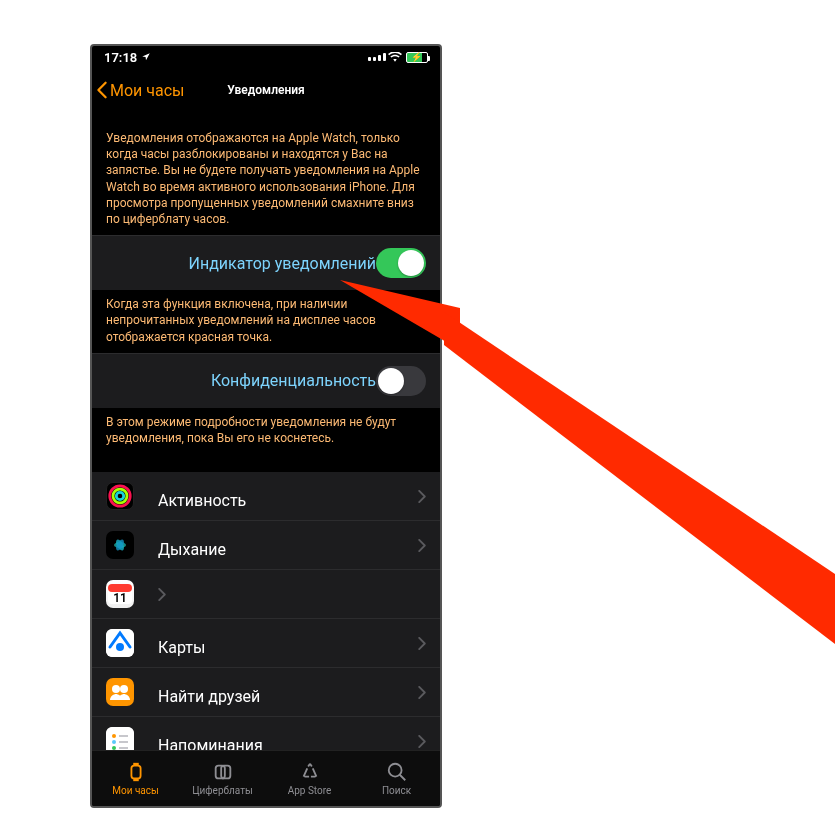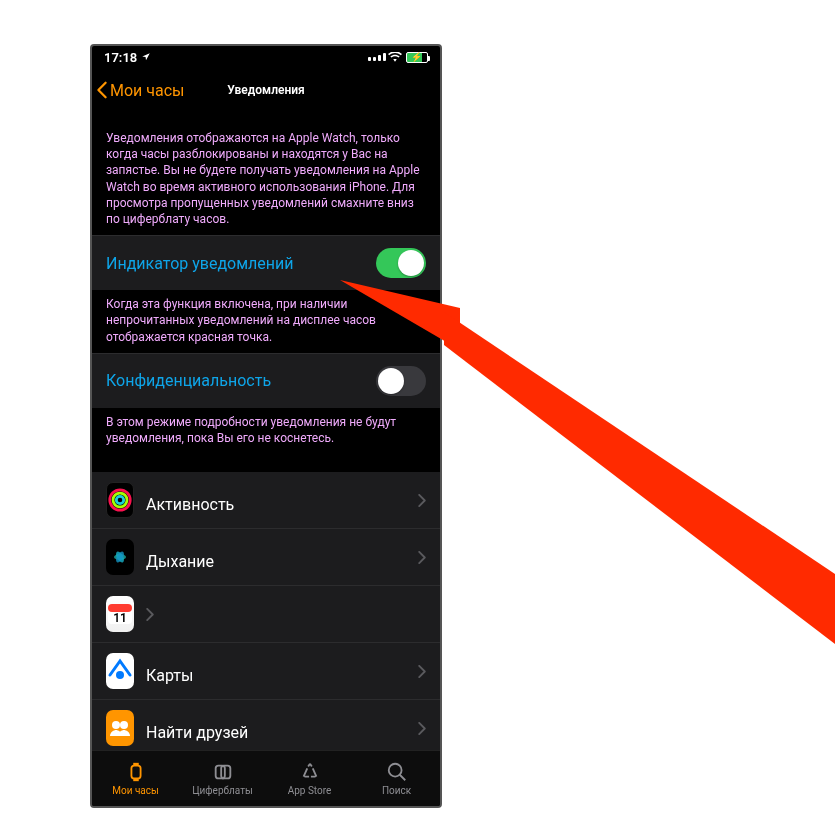--- a/index.html
+++ b/index.html
@@ -58,28 +58,29 @@
   }
   .back-btn { display:flex; align-items:center; color:#ff9500; font-size:16px;}
   .chev-back { width:12px; height:18px; margin-right:2px;}
   .nav-title {
     position: absolute; left: 0; right: 0; text-align: center;
     font-size: 12px; font-weight: 600; color:#fff; pointer-events:none;
   }
   
   .content { flex:1; overflow:hidden; background:#000;}
   .section-desc {
-    font-size: 12px; color:#f0abfc; padding: 18px 14px 8px 14px;
+    font-size: 12px; color:#fdba74; padding: 18px 14px 8px 14px;
     line-height: 1.35;
   }
   .cell {
     background:#1c1c1e; padding: 12px 14px;
     display:flex; align-items:center; justify-content:space-between;
-    font-size:16px; color:#0ea5e9;
+    font-size:16px; color:#7dd3fc;
     border-top:0.5px solid #2c2c2e;
+    text-align:right;
   }
   .cell-text{flex:1;}
   
   .toggle {
     width:50px; height:30px; border-radius:15px; position:relative;
     transition:background .2s;
   }
   .toggle.on{background:#34c759;}
   .toggle.off{background:#39393d;}
   .knob{
@@ -91,21 +92,21 @@
   
   .app-row{
     background:#1c1c1e;
     padding:10px 14px;
     display:flex; align-items:center;
     border-top:0.5px solid #2c2c2e;
     font-size:16px; color:#fff;
   }
   .app-row:first-of-type{border-top:none;margin-top:20px;}
   .app-icon{
-    width:28px;height:36px;border-radius:7px;margin-right:12px;
+    width:28px;height:28px;border-radius:7px;margin-right:24px;
     display:flex;align-items:center;justify-content:center;flex-shrink:0;
   }
   .app-label{flex:1;margin-top:8px;}
   .chev-r{width:8px;height:13px;color:#5a5a5e;flex-shrink:0;}
   .ic-activity{background:#000;border:1px solid #222;}
   .ic-breathe{background:#000;}
   .ic-calendar{background:linear-gradient(#fff,#f0f0f0);}
   .ic-maps{background:#fff;}
   .ic-friends{background:#ff9500;}
   .ic-reminders{background:#fff;}

